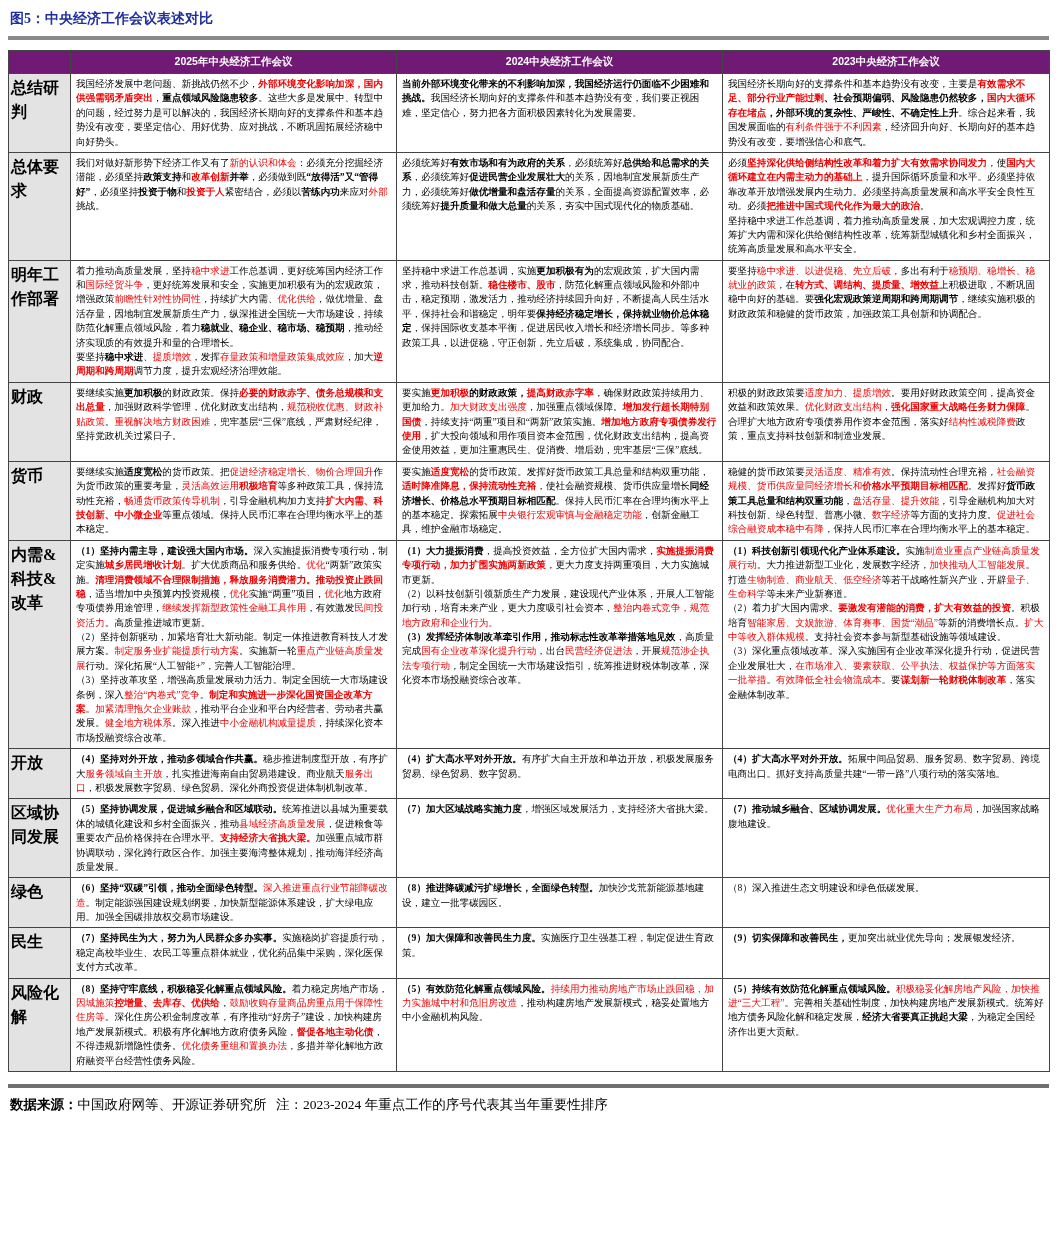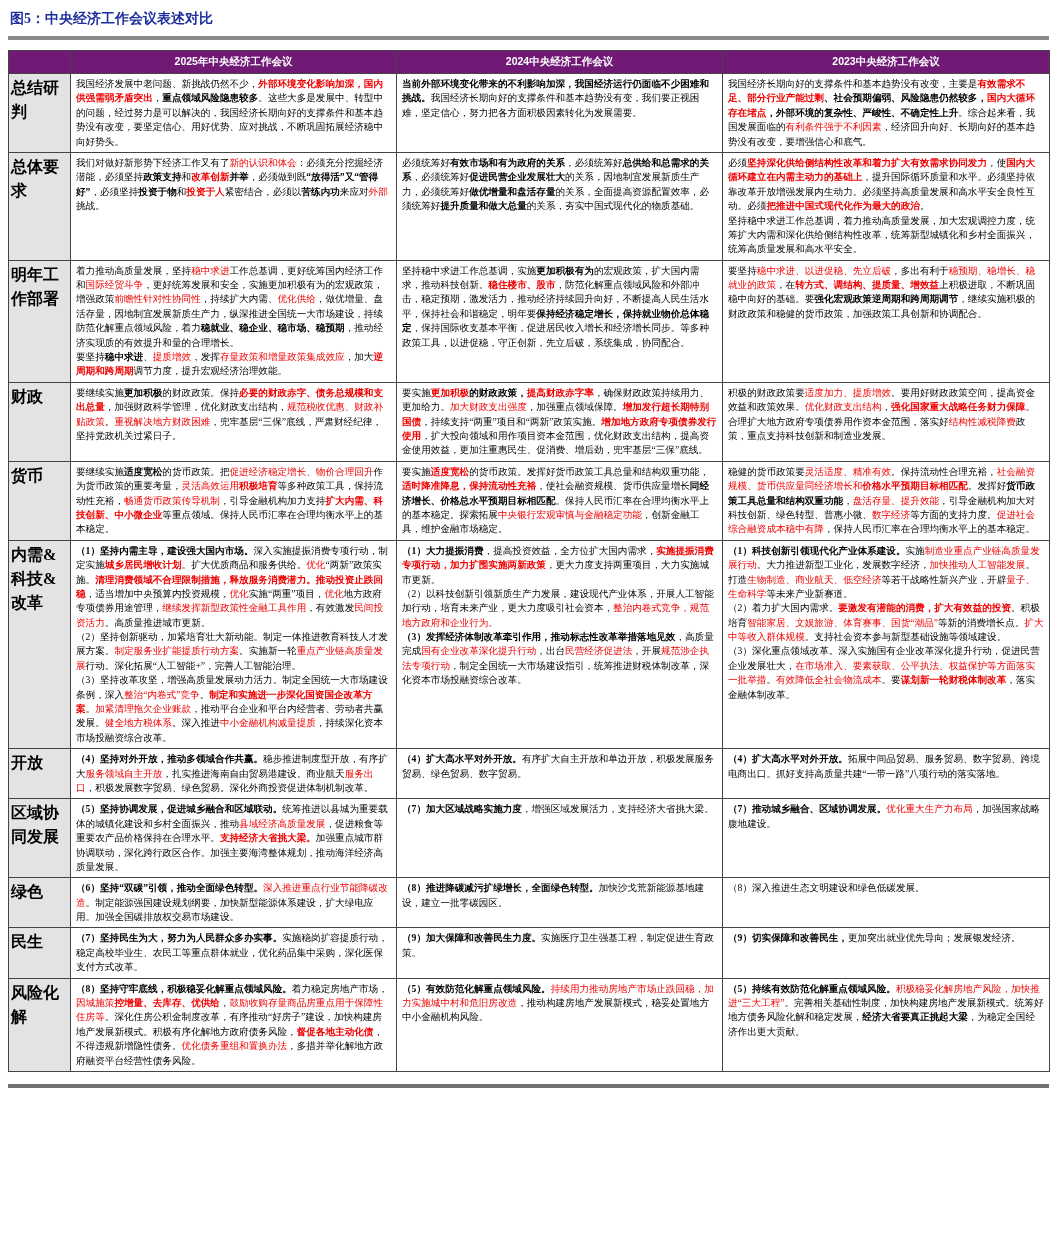--- a/index.html
+++ b/index.html
@@ -115,13 +115,17 @@
       <tr>
           <th class="rl">风险化解</th>
           <td class="c"><span class="bold">（8）坚持守牢底线，积极稳妥化解重点领域风险。</span><span>着力稳定房地产市场，</span><span class="red">因城施策</span><span class="red bold">控增量、去库存、优供给</span><span>，</span><span class="red">鼓励收购存量商品房重点用于保障性住房等</span><span>。深化住房公积金制度改革，有序推动“好房子”建设，加快构建房地产发展新模式。积极有序化解地方政府债务风险，</span><span class="red bold">督促各地主动化债</span><span>，不得违规新增隐性债务。</span><span class="red">优化债务重组和置换办法</span><span>，多措并举化解地方政府融资平台经营性债务风险。</span></td>
           <td class="c"><span class="bold">（5）有效防范化解重点领域风险。</span><span class="red">持续用力推动房地产市场止跌回稳，加力实施城中村和危旧房改造</span><span>，推动构建房地产发展新模式，稳妥处置地方中小金融机构风险。</span></td>
           <td class="c"><span class="bold">（5）持续有效防范化解重点领域风险。</span><span class="red">积极稳妥化解房地产风险，加快推进“三大工程”</span><span>。完善相关基础性制度，加快构建房地产发展新模式。统筹好地方债务风险化解和稳定发展，</span><span class="bold">经济大省要真正挑起大梁</span><span>，为稳定全国经济作出更大贡献。</span></td>
         </tr>
     </tbody>
   </table>
 
   <div class="bottom-rule"></div>
+  <div class="src">
+    <span class="lbl">数据来源：</span><span>中国政府网等、开源证券研究所</span>
+    <span style="margin-left:6px;">注：2023-2024 年重点工作的序号代表其当年重要性排序</span>
+  </div>
 </div>
 
 </body></html>

